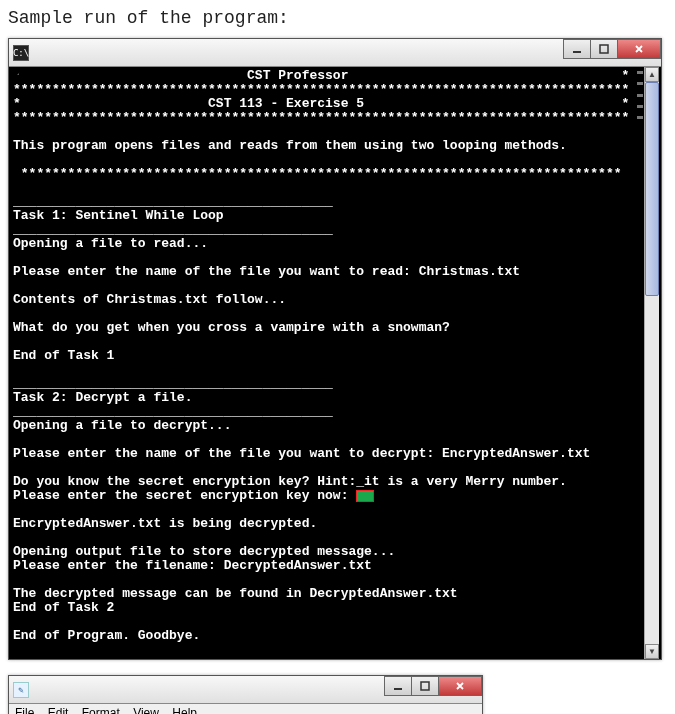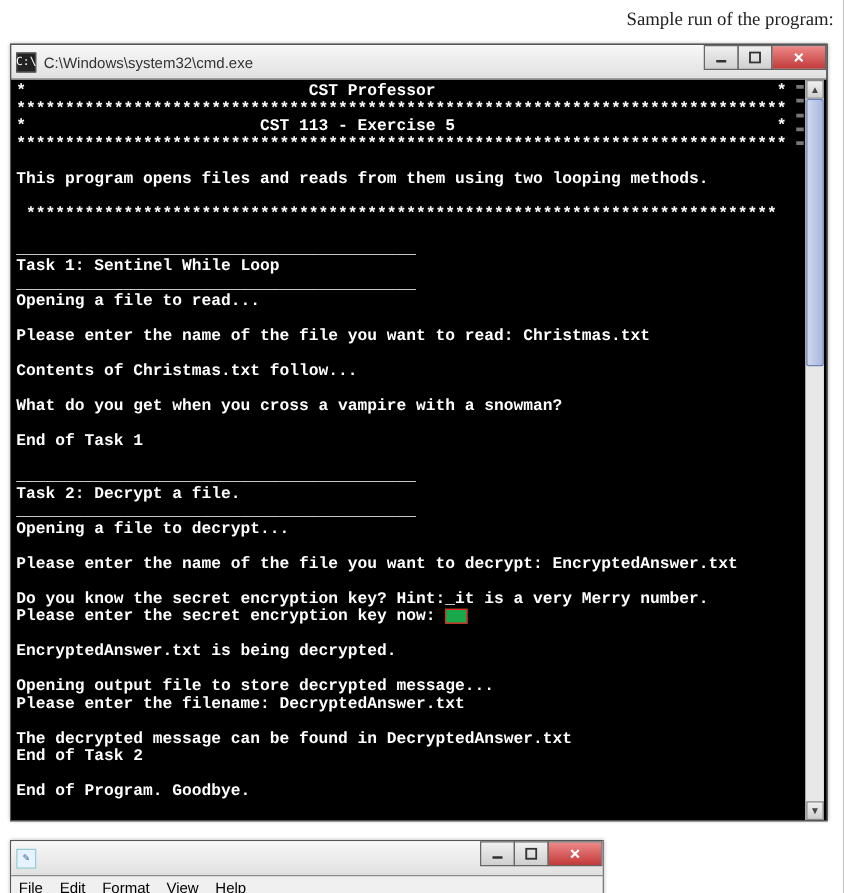--- a/index.html
+++ b/index.html
@@ -1,28 +1,28 @@
 <!DOCTYPE html>
 <html><head>
   <meta charset="utf-8">
   <style>
     * { margin:0; padding:0; box-sizing:border-box; }
     body { background:#fff; font-family:'Segoe UI',Tahoma,sans-serif; font-size:13px; color:#000; width:675px; padding:8px; }
-    .caption { font-family:Liberation Serif, serif; font-size:15px; color:#222; margin-bottom:10px;text-align:right; }
+    .caption { font-family:Liberation Mono, monospace; font-size:18px; color:#222; margin-bottom:10px; }
     .win { border:1px solid #555; margin-bottom:15px; background:#000; box-shadow:0 0 3px rgba(0,0,0,.3); }
     .titlebar { height:28px; background:linear-gradient(180deg,#f8f8f8,#e0e0e0); display:flex; align-items:center; padding:0 4px; position:relative; border-bottom:1px solid #888; }
     .titlebar .ico { width:16px; height:16px; background:#222; border:1px solid #555; margin-right:6px; display:flex; align-items:center; justify-content:center; font-size:9px; color:#fff; font-family:Consolas,monospace; }
     .titlebar .ico.np { background:#e6f2ff; border:1px solid #9cc; color:#369; }
     .titlebar .title { font-size:12px; color:#333; }
     .winbtns { position:absolute; right:0; top:0; display:flex; height:20px; }
     .winbtn { width:28px; height:20px; border:1px solid #666; background:linear-gradient(180deg,#f0f0f0,#d0d0d0); display:flex; align-items:center; justify-content:center; font-size:10px; line-height:1; margin-left:-1px; color:#333; }
     .winbtn.close { background:linear-gradient(180deg,#e88,#c23a3a); color:#fff; width:44px; border-top-right-radius:0; }
     .winbtn svg { width:10px; height:10px; }
     .console-wrap { position:relative; }
-    .console { font-family:'Courier New',monospace; font-size:13px; font-weight:bold; line-height:14px; color:#fff; background:#000; padding:2px 4px; white-space:pre; overflow:hidden; }
+    .console { font-family:'Courier New',monospace; font-size:13px; font-weight:bold; line-height:14px; color:#fff; background:#000; padding:2px 4px; white-space:pre; overflow:hidden;border-radius:27px; }
     .console .line { white-space:pre; }
     .scrollbar-v { position:absolute; right:2px; top:0; width:15px; height:100%; background:#e8e8e8; border-left:1px solid #aaa; }
     .scrollbar-v .sbtn { height:15px; background:linear-gradient(180deg,#f0f0f0,#cfcfcf); border:1px solid #888; display:flex; align-items:center; justify-content:center; font-size:8px; color:#444; }
     .scrollbar-v .track { position:absolute; top:15px; bottom:15px; left:0; right:0; background:#e8e8e8; }
     .scrollbar-v .down { position:absolute; bottom:0; left:0; right:0; }
     .scrollbar-v .thumb { position:absolute; top:0; left:0; right:0; height:38%; background:linear-gradient(90deg,#cfd8ec,#a7b8e0); border:1px solid #6b7fb3; border-radius:2px; }
     .markgrid { position:absolute; right:18px; top:4px; height:48px; width:6px; display:flex; flex-direction:column; justify-content:space-between; }
     .markgrid div { height:3px; background:#777; }
     .redbox { display:inline-block; width:18px; height:12px; border:1px solid #e22; background:#19a84b; vertical-align:middle; }
     
@@ -32,21 +32,20 @@
     .menubar span u { text-decoration:underline; }
   </style>
 </head>
 <body>
 
 <div class="caption">Sample run of the program:</div>
 
 <div class="win" style="width:654px;">
   <div class="titlebar">
     <span class="ico">C:\</span>
-    <span class="title">C:\Windows\system32\cmd.exe</span>
     <div class="winbtns">
       <span class="winbtn">
         <svg viewBox="0 0 10 10">
             <rect x="1" y="7" width="8" height="2" fill="#333"></rect>
           </svg>
       </span>
       <span class="winbtn">
         <svg viewBox="0 0 10 10">
             <rect x="1" y="1" width="8" height="8" fill="none" stroke="#333" stroke-width="1.5"></rect>
           </svg>

